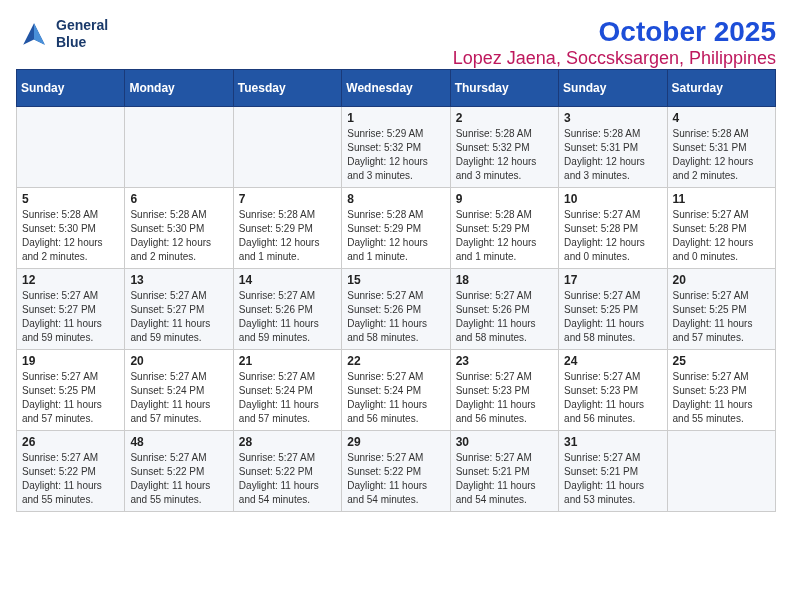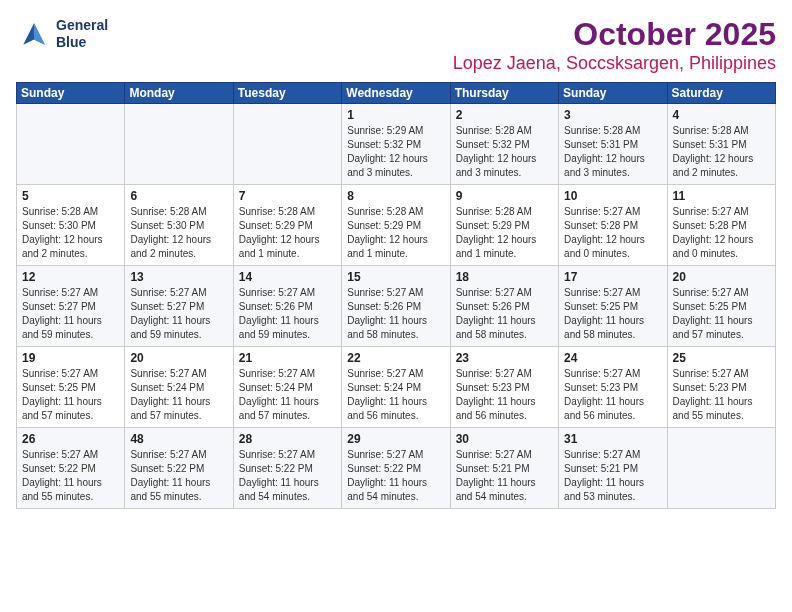--- a/index.html
+++ b/index.html
@@ -7,21 +7,21 @@
       font-family: Arial, sans-serif;
       background: #fff;
       width: 792px;
       min-height: 612px;
       padding: 16px;
     }
     .header {
       display: flex;
       align-items: flex-start;
       justify-content: space-between;
-      margin-bottom: 8px;
+      margin-bottom: 0;
       gap: 8px;
     }
     .logo {
       display: flex;
       align-items: center;
       gap: 4px;
     }
     .logo-text {
       font-size: 14px;
       font-weight: bold;
@@ -29,39 +29,39 @@
       line-height: 1.2;
     }
     .logo-icon {
       width: 36px;
       height: 36px;
     }
     .title-block {
       text-align: right;
     }
     .month-title {
-      font-size: 32px;
+      font-size: 28px;
       font-weight: bold;
-      color: #701a75;
+      color: #1d4ed8;
     }
     .location-title {
       font-size: 18px;
       color: #be185d;
     }
     table {
       width: 100%;
       border-collapse: collapse;
       table-layout: fixed;
     }
     thead tr th {
       background: #2255a4;
       color: #fff;
       font-size: 12px;
       font-weight: bold;
-      padding: 3px 4px;
+      padding: 11px 4px;
       text-align: left;
       border: 1px solid #1a3a7a;
     }
     tbody tr td {
       border: 1px solid #ccc;
       vertical-align: top;
       padding: 4px 5px;
       font-size: 10px;
       color: #333;
       height: 80px;

